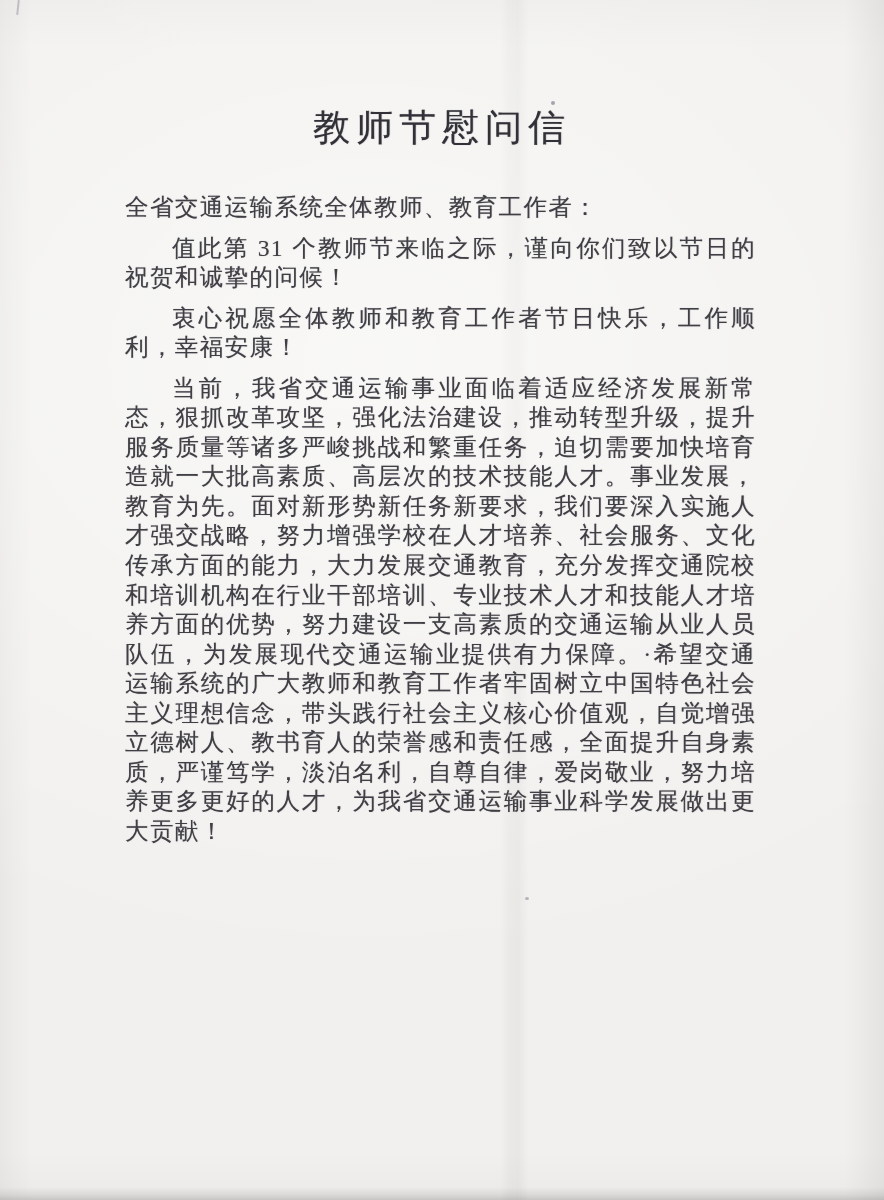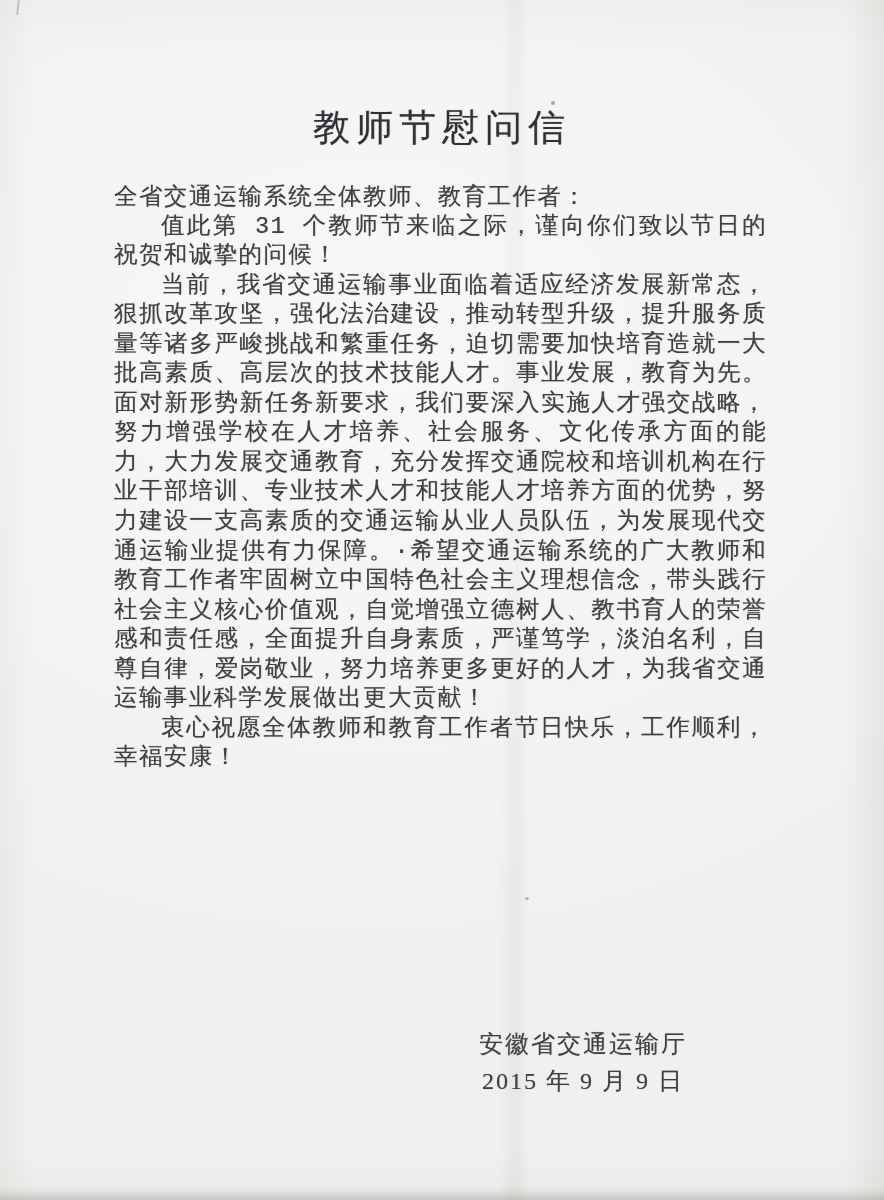--- a/index.html
+++ b/index.html
@@ -40,26 +40,25 @@
     left: 114px;
     width: 653px;
     font-size: 23.5px;
     line-height: 29.55px;
     letter-spacing: 1.4px;
     text-align: justify;
     color: #403f45;
     text-shadow: 0.3px 0.3px 0.8px rgba(64,63,69,0.5);
   }
   .body-text p {
-    margin: 0;
+    margin: 11px;
     padding: 0;
   }
   .para {
     text-indent: 2em;
-    font-family: Liberation Mono, monospace;
   }
   .signature-block {
     position: absolute;
     top: 1026px;
     left: 283px;
     width: 600px;
     text-align: center;
     font-size: 24px;
     line-height: 37px;
     letter-spacing: 2px;
@@ -100,24 +99,20 @@
 
   <div class="pen-mark"></div>
   <div class="speck s1"></div>
   <div class="speck s2"></div>
 
   <h1 class="title">教师节慰问信</h1>
 
   <div class="body-text">
     <p class="salutation">全省交通运输系统全体教师、教育工作者：</p>
     <p class="para">值此第 31 个教师节来临之际，谨向你们致以节日的祝贺和诚挚的问候！</p>
+    <p class="para">衷心祝愿全体教师和教育工作者节日快乐，工作顺利，幸福安康！</p>
     <p class="para">当前，我省交通运输事业面临着适应经济发展新常态，狠抓改革攻坚，强化法治建设，推动转型升级，提升服务质量等诸多严峻挑战和繁重任务，迫切需要加快培育造就一大批高素质、高层次的技术技能人才。事业发展，教育为先。面对新形势新任务新要求，我们要深入实施人才强交战略，努力增强学校在人才培养、社会服务、文化传承方面的能力，大力发展交通教育，充分发挥交通院校和培训机构在行业干部培训、专业技术人才和技能人才培养方面的优势，努力建设一支高素质的交通运输从业人员队伍，为发展现代交通运输业提供有力保障。·希望交通运输系统的广大教师和教育工作者牢固树立中国特色社会主义理想信念，带头践行社会主义核心价值观，自觉增强立德树人、教书育人的荣誉感和责任感，全面提升自身素质，严谨笃学，淡泊名利，自尊自律，爱岗敬业，努力培养更多更好的人才，为我省交通运输事业科学发展做出更大贡献！</p>
-    <p class="para">衷心祝愿全体教师和教育工作者节日快乐，工作顺利，幸福安康！</p>
   </div>
 
-  <div class="signature-block">
-    <div>安徽省交通运输厅</div>
-    <div>2015 年 9 月 9 日</div>
-  </div>
 
   <div class="bottom-shadow"></div>
 
 </div>
 
 </body></html>

